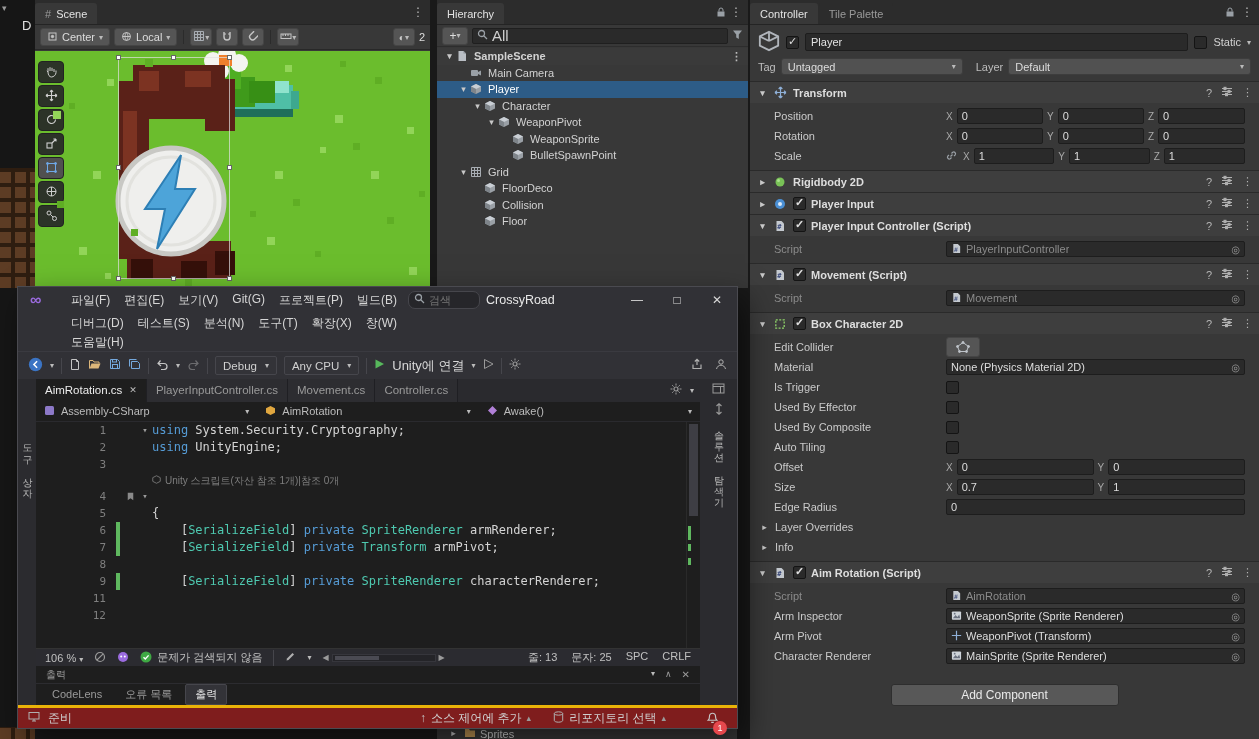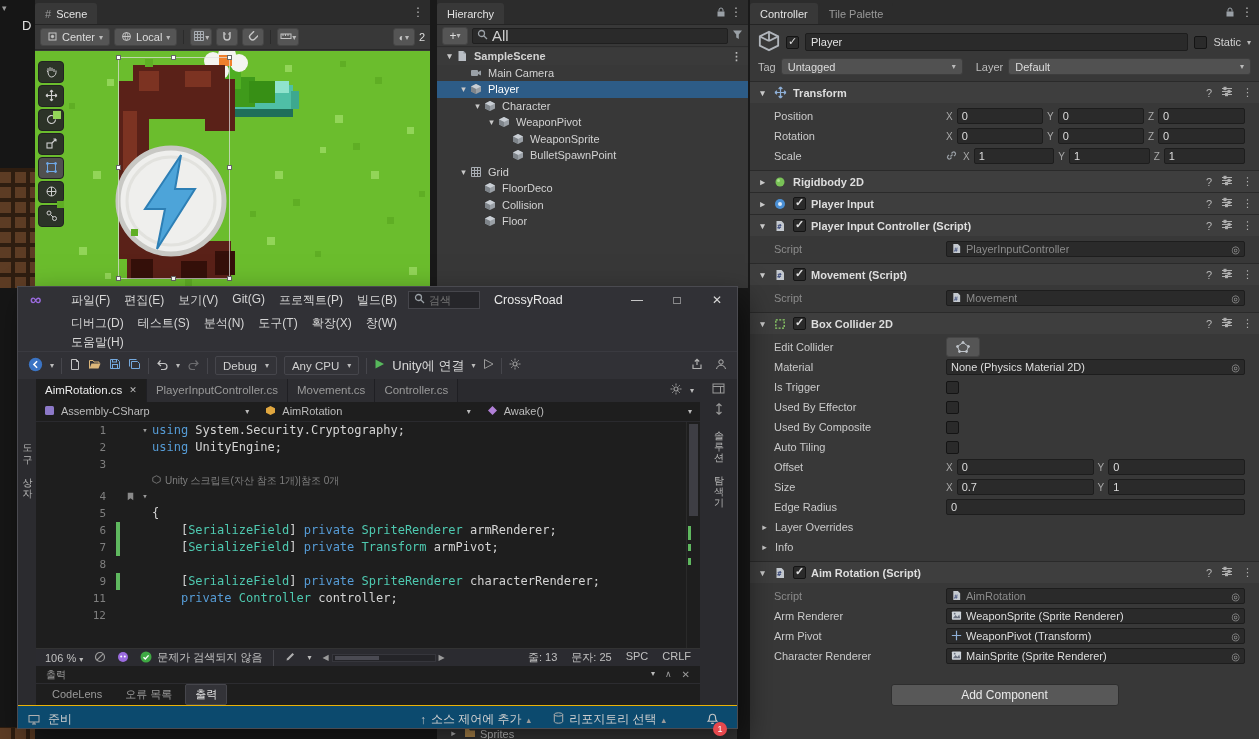--- a/index.html
+++ b/index.html
@@ -75,23 +75,23 @@
   .add-btn{width:228px;height:22px;margin:14px auto 0;background:#585858;border:1px solid #2e2e2e;border-radius:3px;color:#eaeaea;display:flex;align-items:center;justify-content:center;font-size:12px}
 
   
   .vs{position:absolute;left:18px;top:287px;width:719px;height:441px;background:#1e1e1e;box-shadow:0 0 0 1px #4a4a50,8px 12px 30px rgba(0,0,0,.55);z-index:20;font-size:12px;color:#ccc}
   .vs-chrome{position:absolute;left:0;top:0;right:0;height:64px;background:#313136}
   .vs-rowA{position:absolute;left:0;top:0;right:0;height:26px;display:flex;align-items:center}
   .vs-rowB{position:absolute;left:46px;top:26px;right:0;height:20px;display:flex;align-items:center}
   .vs-rowC{position:absolute;left:46px;top:46px;right:0;height:18px;display:flex;align-items:center}
   .menu-item{padding:2px 7px;color:#d6d6d6;font-size:12px}
   .vs-logo{width:28px;margin:0 6px 0 12px;color:#9b6bdf;font-size:16px;font-weight:bold}
-  .vs-search{width:72px;height:18px;background:#26262a;border:1px solid #46464c;border-radius:0;display:flex;align-items:center;gap:4px;padding:0 5px;margin-left:4px}
+  .vs-search{width:72px;height:18px;background:#26262a;border:1px solid #46464c;border-radius:7px;display:flex;align-items:center;gap:4px;padding:0 5px;margin-left:4px}
   .vs-search input{background:transparent;border:none;outline:none;color:#9a9a9a;width:100%;font-size:11px;font-family:"Liberation Sans",sans-serif}
-  .vs-title{margin-left:14px;color:#e8e8e8;font-size:12.5px}
+  .vs-title{margin-left:6px;color:#e8e8e8;font-size:12.5px}
   .winbtns{margin-left:auto;display:flex}
   .winbtn{width:40px;height:26px;display:flex;align-items:center;justify-content:center;color:#d8d8d8;font-size:12px}
   .vs-toolbar{position:absolute;left:0;top:64px;right:0;height:28px;background:#313136;border-top:1px solid #3a3a40;display:flex;align-items:center;gap:7px;padding:0 10px}
   .vsep{width:1px;height:16px;background:#46464c}
   .vs-combo{height:19px;background:#333338;border:1px solid #46464c;border-radius:2px;display:flex;align-items:center;gap:8px;padding:0 7px;color:#d0d0d0;font-size:11.5px}
   .run-label{color:#d8d8d8;font-size:13px}
 
   .vs-leftdock{position:absolute;left:0;top:92px;width:18px;bottom:23px;background:#2b2b2f}
   .vtext{writing-mode:vertical-rl;text-orientation:upright;font-size:10px;color:#b8b8b8;letter-spacing:1px}
   .vs-rightdock{position:absolute;right:0;top:92px;width:37px;bottom:23px;background:#2b2b2f;display:flex;flex-direction:column;align-items:center;gap:6px;padding-top:4px}
@@ -117,21 +117,21 @@
   .mark{position:absolute;left:1px;width:3px;background:#5fb85f}
   .vs-status{height:18px;background:#2b2b30;border-top:1px solid #333;display:flex;align-items:center;gap:11px;padding:0 9px;font-size:11px;color:#c0c0c0}
   .hscroll{width:104px;height:8px;background:#242428;border:1px solid #36363c;position:relative}
   .hthumb{position:absolute;left:2px;top:1px;width:44px;height:4px;background:#4a4a52}
   .st-right{margin-left:auto;display:flex;gap:14px}
   .out-header{height:17px;display:flex;align-items:center;gap:8px;padding:0 10px;font-size:10px;color:#9a9a9a;background:#1e1e1e}
   .out-icons{margin-left:auto;display:flex;gap:10px;color:#9a9a9a}
   .out-tabs{height:22px;display:flex;align-items:center;gap:3px;padding:0 6px;background:#1e1e1e;border-top:1px solid #2c2c30}
   .out-tab{padding:2px 9px;font-size:11px;color:#9a9a9a;border:1px solid transparent}
   .out-tab.active{background:#333338;border-color:#46464c;color:#e2e2e2;border-radius:2px}
-  .vs-bottom{position:absolute;left:0;right:0;bottom:0;height:23px;background:#0c4a6e;border-top:1px solid #eab308;display:flex;align-items:flex-end;gap:8px;padding:0 10px;font-size:12px;color:#cfcfcf}
+  .vs-bottom{position:absolute;left:0;right:0;bottom:0;height:23px;background:#7f1d1d;border-top:3px solid #eab308;display:flex;align-items:center;gap:8px;padding:0 10px;font-size:12px;color:#cfcfcf}
   .sb-group{display:flex;align-items:center;gap:5px}
   .bell-wrap{position:relative;margin-left:18px}
   .bell-badge{position:absolute;right:-8px;bottom:-8px;width:14px;height:14px;border-radius:50%;background:#e5484d;color:#fff;font-size:9px;display:flex;align-items:center;justify-content:center;z-index:30}
 </style>
 </head>
 <body>
 
 <div class="screen">
 
   <div class="left-strip">
@@ -704,21 +704,21 @@
           </div>
         </div>
         <div class="comp-header">
           <span class="h-arrow">▾</span>
           <span class="comp-icon">
             <svg width="12" height="12" viewBox="0 0 12 12" fill="none" stroke="#8fd46a" stroke-width="1.3" stroke-dasharray="2 1.4">
               <rect x="1.8" y="1.8" width="8.4" height="8.4"></rect>
             </svg>
           </span>
           <div class="checkbox on"></div>
-          <span>Box Collider 2D</span>
+          <span>Box Character 2D</span>
           <div class="header-right">
             <span>?</span>
             <span><svg width="12" height="11" viewBox="0 0 12 11" stroke="#b0b0b0" fill="#b0b0b0" stroke-width="1">
                 <path d="M1 2.5h10M1 5.5h10M1 8.5h10"></path>
                 <rect x="3" y="1.3" width="2" height="2.4"></rect>
                 <rect x="7" y="4.3" width="2" height="2.4"></rect>
                 <rect x="4.5" y="7.3" width="2" height="2.4"></rect>
               </svg></span>
             <span>⋮</span>
           </div>
@@ -844,21 +844,21 @@
                 <span style="margin-right: 4px;"><svg width="11" height="11" viewBox="0 0 12 12">
                     <path d="M2.5 1h5L10 3.5V11h-7.5Z" fill="#c4c9cf"></path>
                     <text x="3.2" y="9.4" font-size="7" fill="#3b4a7a" font-family="monospace">#</text>
                   </svg></span>
                 <span class="obj-txt">AimRotation</span>
                 <span class="picker">◎</span>
               </div>
             </div>
           </div>
           <div class="i-row">
-            <span class="i-label">Arm Renderer</span>
+            <span class="i-label">Arm Inspector</span>
             <div class="i-value">
               <div class="i-field">
                 <span style="margin-right: 4px;"><svg width="11" height="11" viewBox="0 0 12 12">
                     <rect x="1" y="1.5" width="10" height="9" rx="1" fill="#cfd4da"></rect>
                     <path d="M2 9 5 5.5 7 7.5 9 5 10 9Z" fill="#6b7280"></path>
                     <circle cx="4" cy="4" r="1" fill="#6b7280"></circle>
                   </svg></span>
                 <span class="obj-txt">WeaponSprite (Sprite Renderer)</span>
                 <span class="picker">◎</span>
               </div>
@@ -1081,21 +1081,21 @@
               <span>Unity 스크립트(자산 참조 1개)|참조 0개</span>
             </div>
             <div class="code-line"><div class="ln">4</div><div class="chgbar"></div><div class="gslot"><svg width="11" height="11" viewBox="0 0 12 12">
                   <path d="M3 2h6v8L6 8 3 10Z" fill="#8a8a8a"></path>
                 </svg></div><div class="fold">▾</div></div>
             <div class="code-line"><div class="ln">5</div><div class="chgbar"></div><div class="gslot"></div><div class="fold"></div><span><span class="tok-p">{</span></span></div>
             <div class="code-line"><div class="ln">6</div><div class="chgbar on"></div><div class="gslot"></div><div class="fold"></div><span><span class="tok-p">    [</span><span class="tok-t">SerializeField</span><span class="tok-p">] </span><span class="tok-k">private</span><span class="tok-p"> </span><span class="tok-t">SpriteRenderer</span><span class="tok-p"> armRenderer;</span></span></div>
             <div class="code-line"><div class="ln">7</div><div class="chgbar on"></div><div class="gslot"></div><div class="fold"></div><span><span class="tok-p">    [</span><span class="tok-t">SerializeField</span><span class="tok-p">] </span><span class="tok-k">private</span><span class="tok-p"> </span><span class="tok-t">Transform</span><span class="tok-p"> armPivot;</span></span></div>
             <div class="code-line"><div class="ln">8</div><div class="chgbar"></div><div class="gslot"></div><div class="fold"></div><span></span></div>
             <div class="code-line"><div class="ln">9</div><div class="chgbar on"></div><div class="gslot"></div><div class="fold"></div><span><span class="tok-p">    [</span><span class="tok-t">SerializeField</span><span class="tok-p">] </span><span class="tok-k">private</span><span class="tok-p"> </span><span class="tok-t">SpriteRenderer</span><span class="tok-p"> characterRenderer;</span></span></div>
-            <div class="code-line"><div class="ln">11</div><div class="chgbar"></div><div class="gslot"></div><div class="fold"></div><span><span class="tok-p">    </span><span class="tok-k">private</span><span class="tok-p"> </span><span class="tok-t">Controller</span><span class="tok-p"> controller;</span></span></div>
+            <div class="code-line"><div class="ln">11</div><div class="chgbar"></div><div class="gslot"></div><div class="fold"></div></div>
             <div class="code-line"><div class="ln">12</div><div class="chgbar"></div><div class="gslot"></div><div class="fold"></div><span></span></div>
           </div>
         <div class="vscroll">
           <div class="vthumb"></div>
           <div class="mark" style="top:104px;height:14px"></div>
           <div class="mark" style="top:122px;height:7px"></div>
           <div class="mark" style="top:136px;height:7px"></div>
         </div>
       </div>
       <div class="vs-status">

